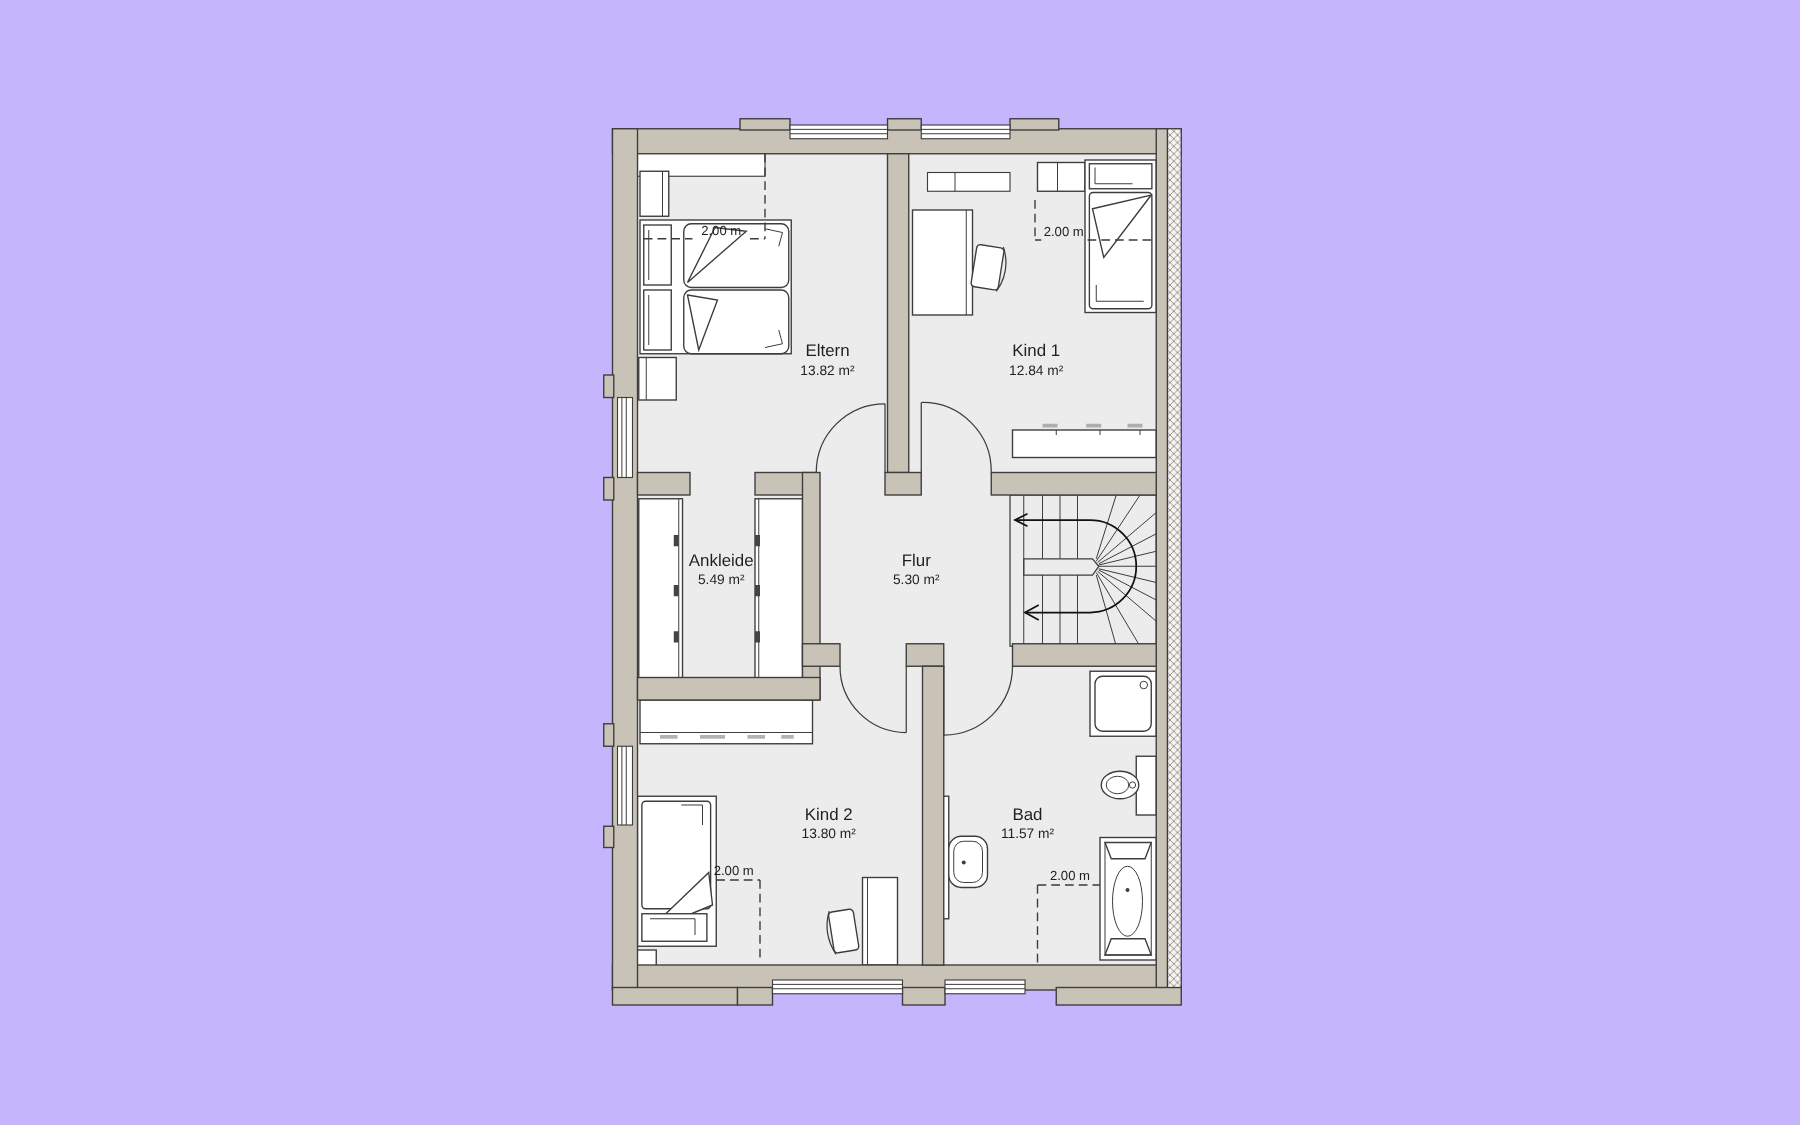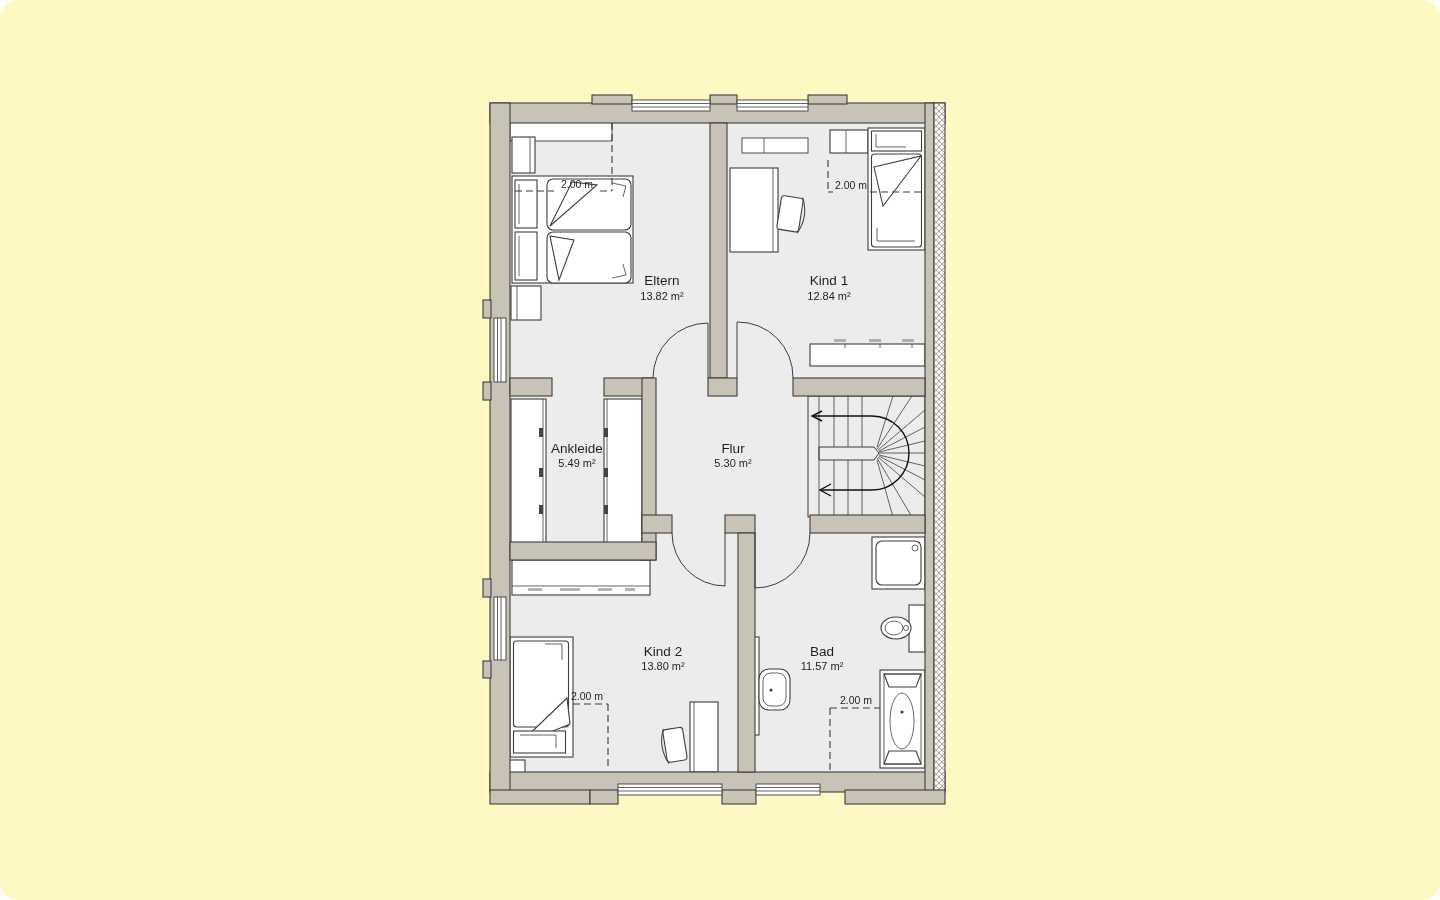--- a/index.html
+++ b/index.html
@@ -1,17 +1,17 @@
 <!DOCTYPE html>
 <html><head>
 <meta charset="utf-8">
 <style>
   html,body{margin:0;padding:0;background:#ffffff;}
-  .stage{position:relative;width:1440px;height:900px;background:#fef9c3;overflow:hidden;
-         font-family:"Liberation Sans", sans-serif;border-radius:18px;}
+  .stage{position:relative;width:1440px;height:900px;background:#c4b5fd;overflow:hidden;
+         font-family:"Liberation Sans", sans-serif;}
   svg text{font-family:"Liberation Sans", sans-serif;fill:#1f1f1f;text-anchor:middle;}
   .room-name{font-size:13.5px;}
   .room-area{font-size:11px;}
   .dim{font-size:10.5px;}
   .wall{fill:#c9c3b7;stroke:#3d3d3d;stroke-width:1.1;}
   .furn{fill:#ffffff;stroke:#3d3d3d;stroke-width:1.1;}
   .ln{stroke:#3d3d3d;stroke-width:1;fill:none;}
   .thin{stroke:#3d3d3d;stroke-width:0.8;fill:none;}
   .dash{stroke:#3a3a3a;stroke-width:1.1;stroke-dasharray:7 4;fill:none;}
   .smudge{fill:#999999;opacity:.75;}

